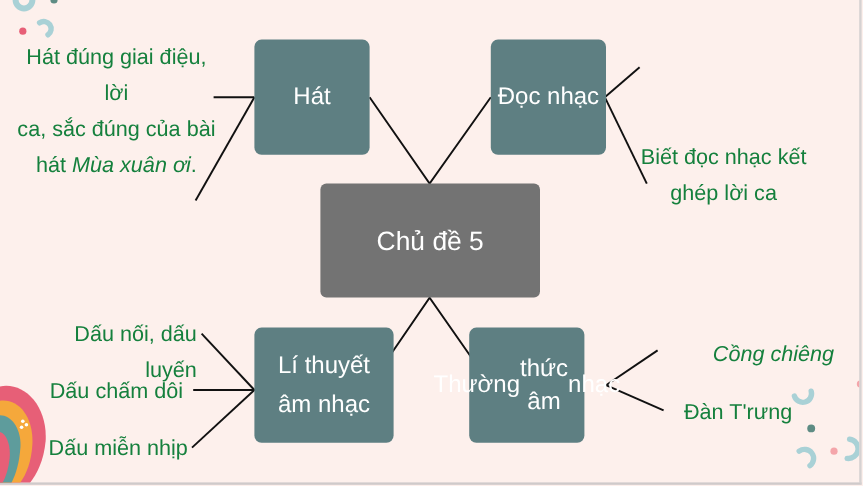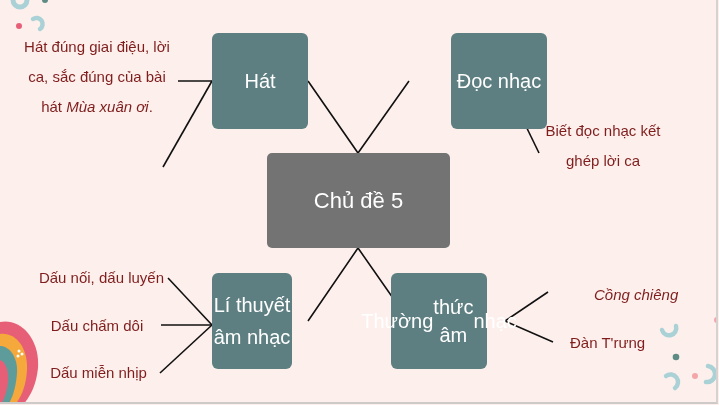--- a/index.html
+++ b/index.html
@@ -27,21 +27,21 @@
       font-size:20px;
       line-height:30px;
     }
     .center-box {
       position:absolute; left:267px; top:153px; width:183px; height:95px;
       background:#737373; color:#fff; border-radius:5px;
       display:flex; align-items:center; justify-content:center;
       font-size:22px;
     }
     .label {
-      position:absolute; color:#7f1d1d; font-size:15px; line-height:30px; text-align:center;
+      position:absolute; color:#15803d; font-size:18px; line-height:30px; text-align:center;
     }
     .label i { font-style:italic; }
     .deco { position:absolute; }
   </style>
 </head>
 <body>
 
 <div class="slide">
 
   <svg class="lines" viewBox="0 0 719 405">
@@ -89,29 +89,29 @@
     <path d="M26 76 A7 7 0 0 1 35 88" stroke="#a9d1d6" stroke-width="4.5" fill="none" stroke-linecap="round"></path>
     <circle cx="55" cy="76" r="3" fill="#f4a5aa"></circle>
     <path d="M68 66 A7 7 0 0 1 66 82" stroke="#a9d1d6" stroke-width="4.5" fill="none" stroke-linecap="round"></path>
     <circle cx="77" cy="20" r="3" fill="#f4a5aa"></circle>
   </svg>
 
   <div class="box" style="left:212px;top:33px;width:96px;height:96px;">
     <span>Hát</span>
   </div>
 
-  <div class="box" style="left:409px;top:33px;width:96px;height:96px;margin-left:42px;">
+  <div class="box" style="left:409px;top:33px;width:96px;height:96px;">
     <span>Đọc nhạc</span>
   </div>
 
   <div class="center-box">
     <span>Chủ đề 5</span>
   </div>
 
-  <div class="box" style="left:212px;top:273px;width:80px;height:96px;flex-direction:column;">
+  <div class="box" style="left:212px;top:273px;width:116px;height:96px;flex-direction:column;">
     <span style="line-height:32px">Lí thuyết</span>
     <span style="line-height:32px">âm nhạc</span>
   </div>
 
   <div class="box" style="left:391px;top:273px;width:96px;height:96px;flex-direction:row;line-height:28px;">
     <span>Thường</span>
     <span>thức âm</span>
     <span>nhạc</span>
   </div>
 

